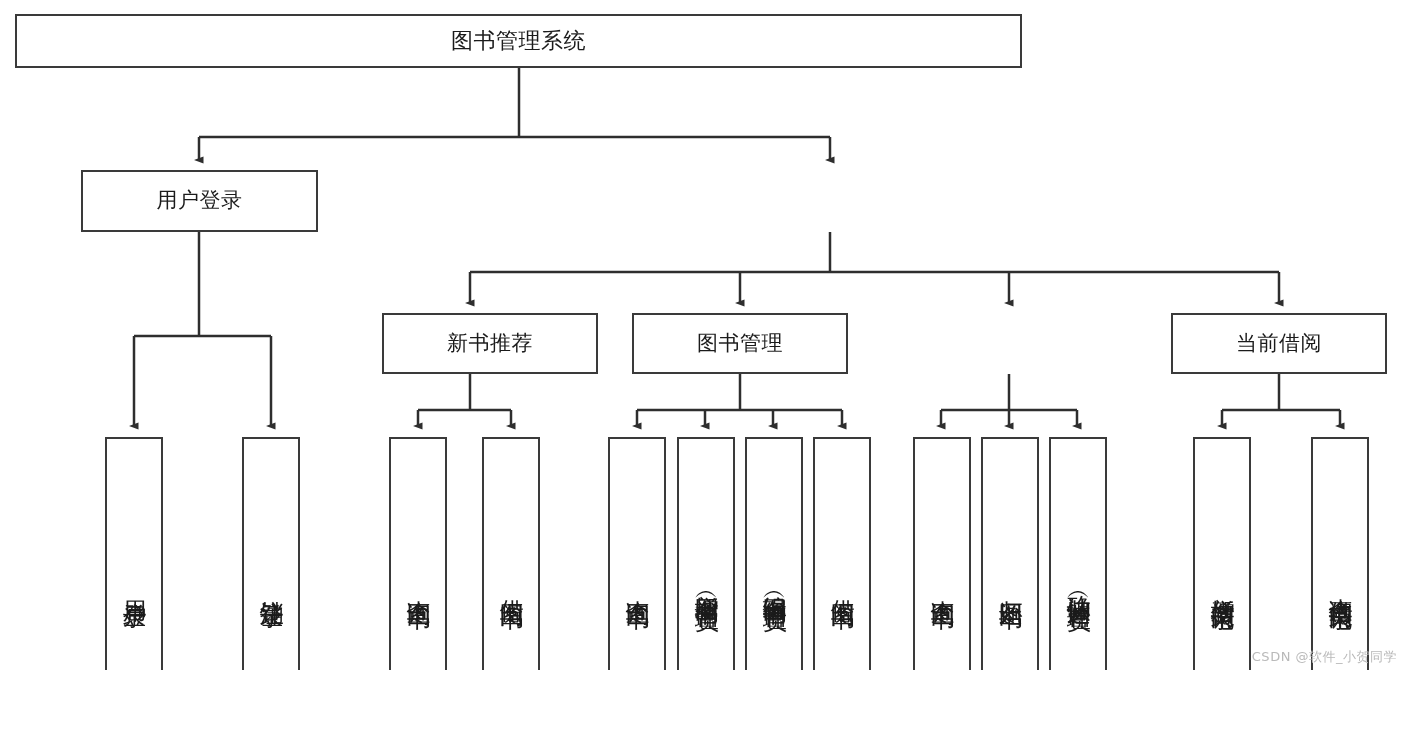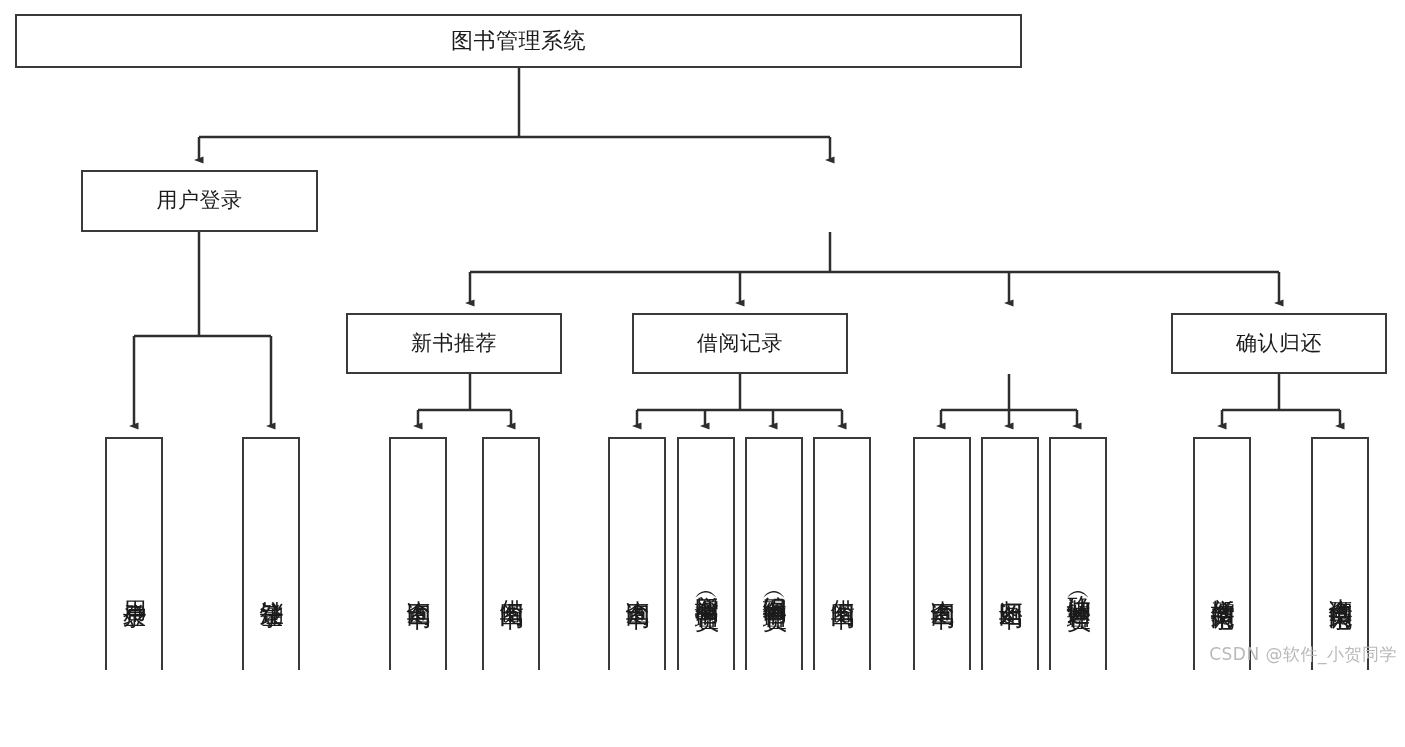--- a/index.html
+++ b/index.html
@@ -58,21 +58,21 @@
     writing-mode: vertical-rl;
     text-orientation: upright;
     font-size: 24px;
     line-height: 1.06;
     letter-spacing: 2px;
   }
   .watermark {
     position: absolute;
     right: 8px;
     bottom: 4px;
-    font-size: 17px;
+    font-size: 13px;
     color: #b9b9b9;
     letter-spacing: 0.5px;
     white-space: nowrap;
     font-family: "DejaVu Sans", "Liberation Sans", sans-serif;
   }
 </style>
 </head>
 <body>
 
 <div id="canvas">
@@ -128,28 +128,28 @@
   </svg>
 
   <div class="node h root" style="left:15px; top:14px; width:1007px; height:54px;">
     <span class="lbl">图书管理系统</span>
   </div>
 
   <div class="node h" style="left:81px; top:170px; width:237px; height:62px;">
     <span class="lbl">用户登录</span>
   </div>
 
-  <div class="node h" style="left:346px; top:313px; width:216px; height:61px;align-items:center;">
+  <div class="node h" style="left:382px; top:313px; width:216px; height:61px;align-items:center;">
     <span class="lbl">新书推荐</span>
   </div>
   <div class="node h" style="left:632px; top:313px; width:216px; height:61px;">
-    <span class="lbl">借阅记录</span>
+    <span class="lbl">图书管理</span>
   </div>
   <div class="node h" style="left:1171px; top:313px; width:216px; height:61px;">
-    <span class="lbl">确认归还</span>
+    <span class="lbl">当前借阅</span>
   </div>
 
   <div class="node v" style="left:105px; top:437px; width:58px; height:296px;">
     <span class="lbl">用户登录</span>
   </div>
   <div class="node v" style="left:242px; top:437px; width:58px; height:296px;">
     <span class="lbl">注销登录</span>
   </div>
 
   <div class="node v" style="left:389px; top:437px; width:58px; height:296px;">

